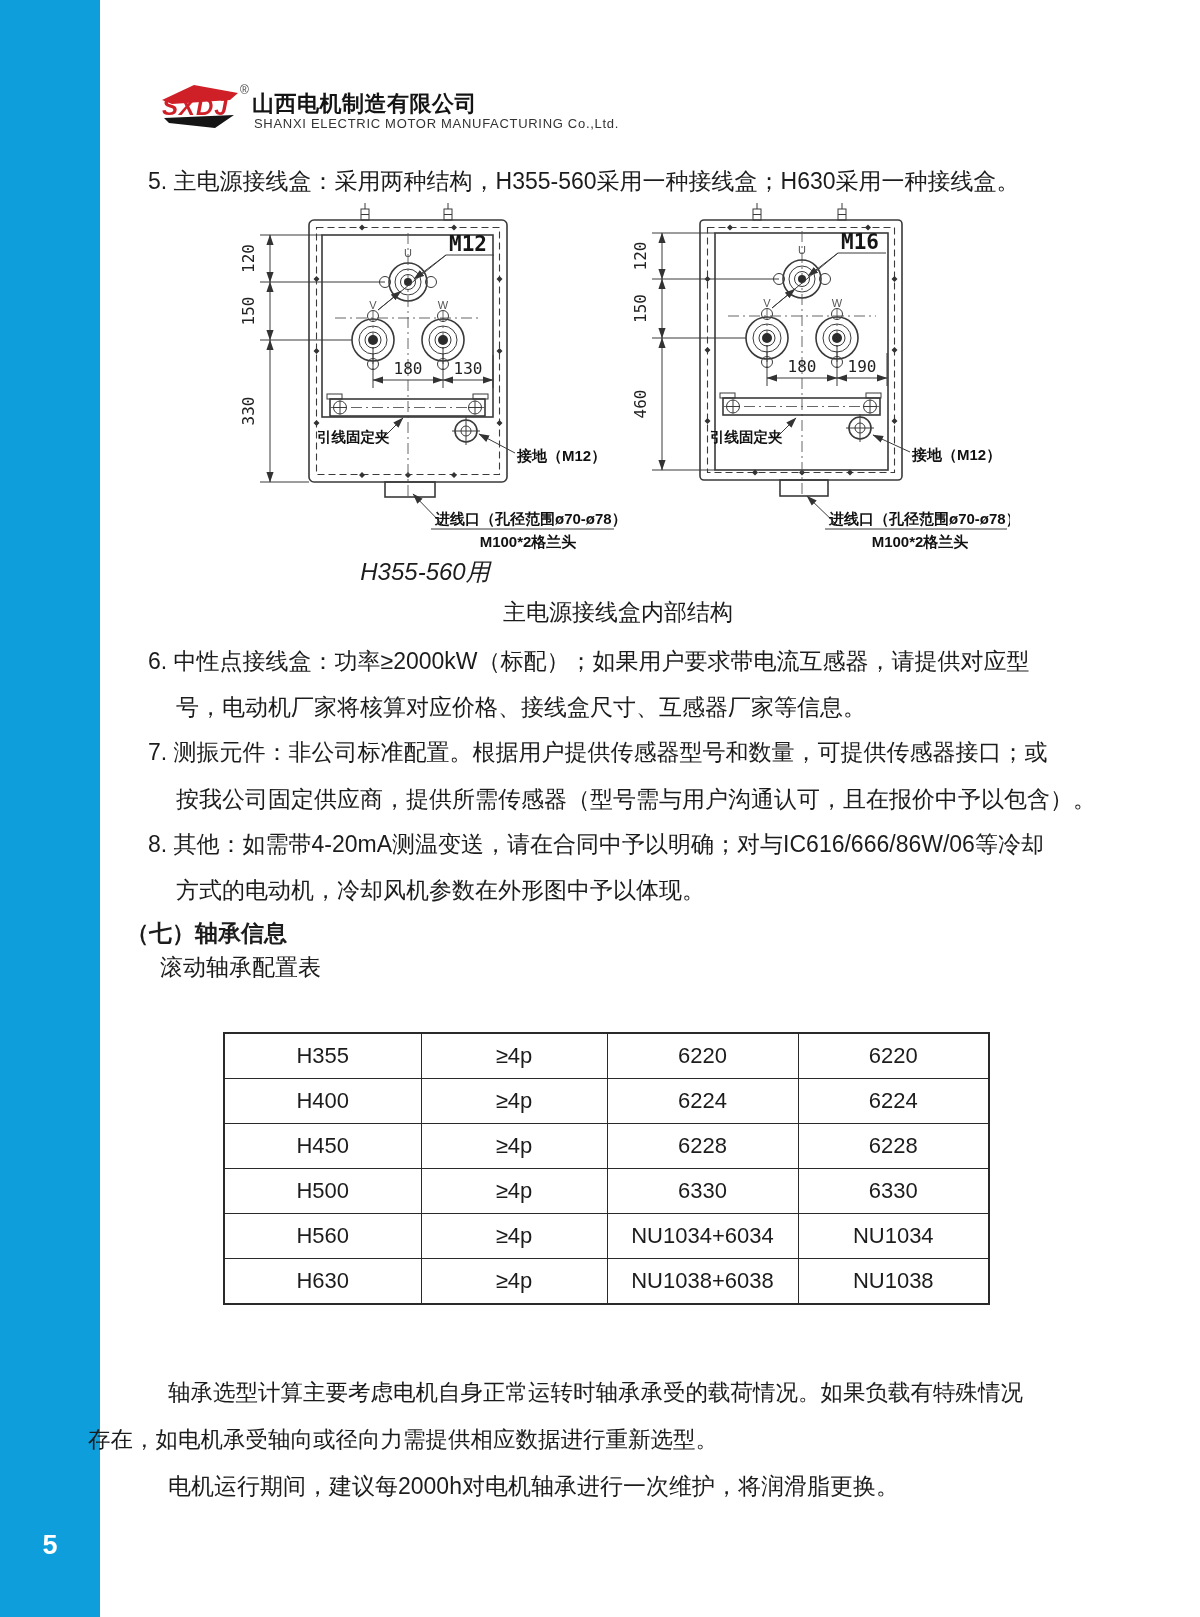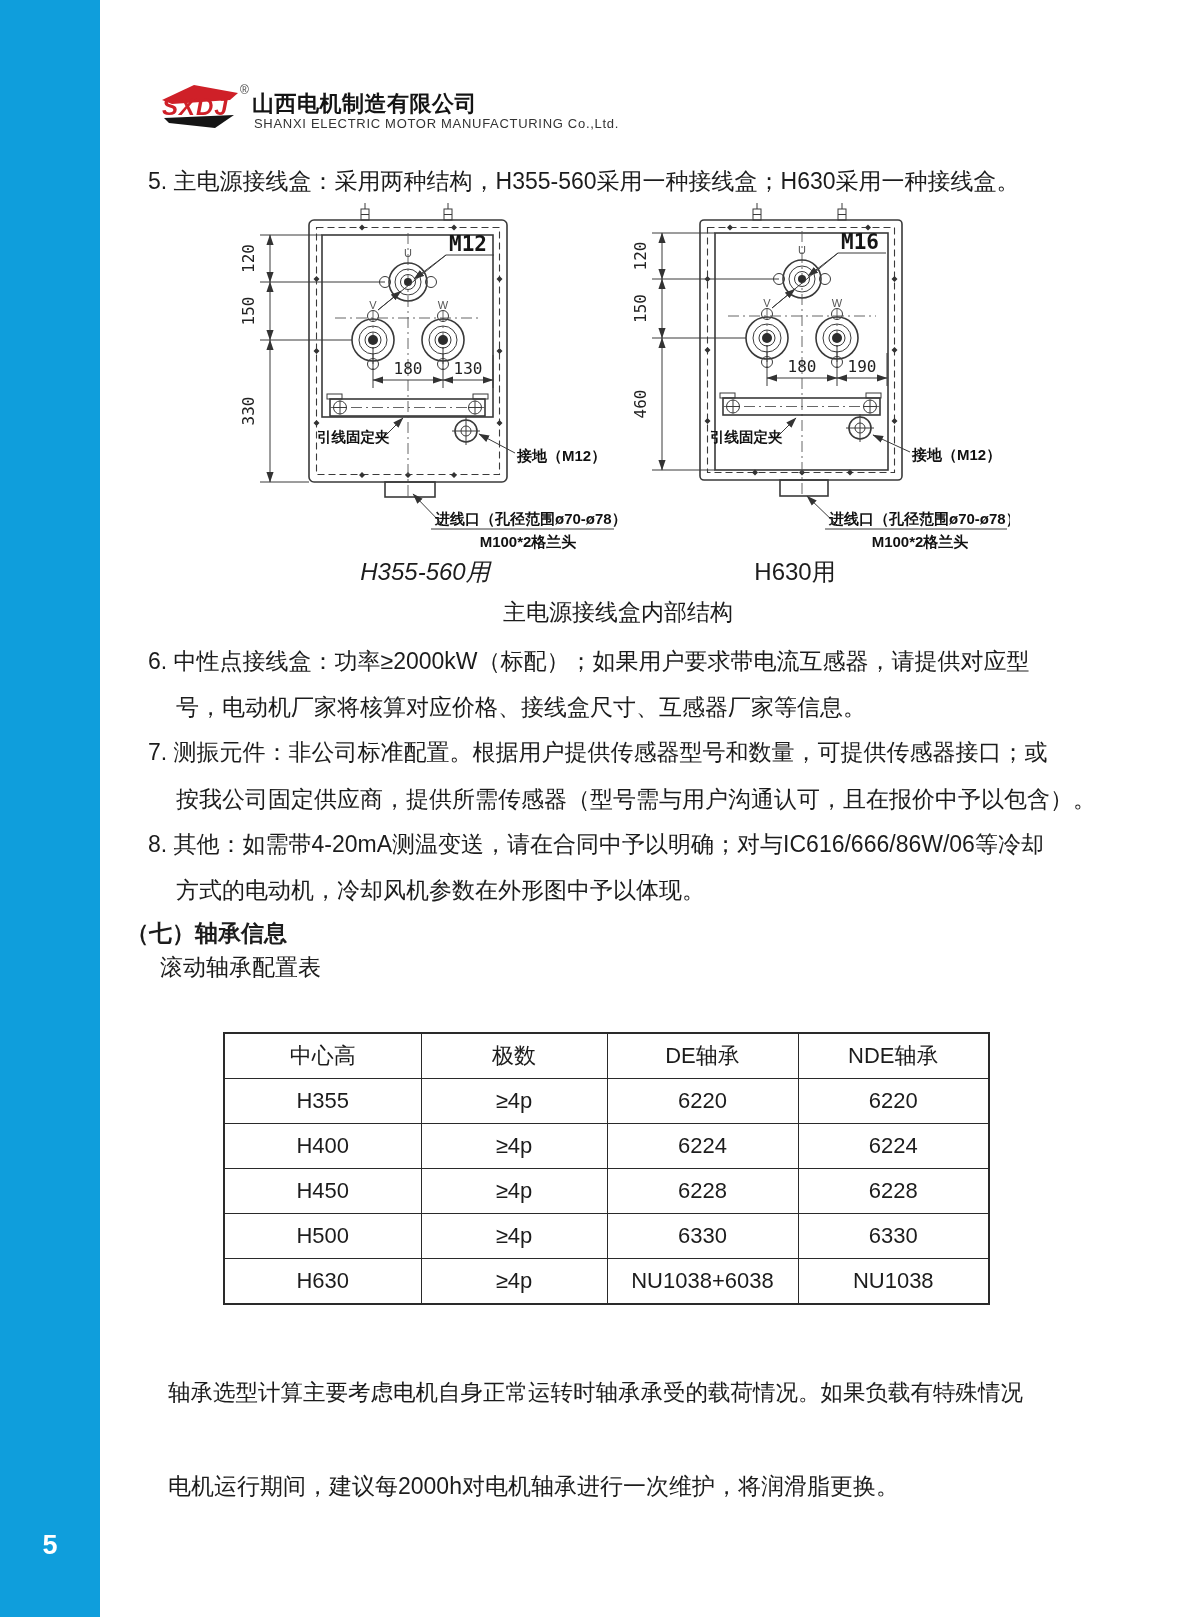--- a/index.html
+++ b/index.html
@@ -281,47 +281,40 @@
       <line x1="300" y1="257" x2="263" y2="240" class="dimln" marker-end="url(#arwR)"></line>
       <text x="302" y="265" class="clab15">接地（M12）</text>
       <line x1="227" y1="330" x2="197" y2="301" class="dimln" marker-end="url(#arwR)"></line>
       <line x1="215" y1="334" x2="397" y2="334" class="dimln"></line>
       <text x="219" y="329" class="clab15">进线口（孔径范围ø70-ø78）</text>
       <text x="310" y="352" text-anchor="middle" class="clab15">M100*2格兰头</text>
     </g>
   </svg>
 
   <div class="cap" style="left:230px; top:556px; width:390px; text-align:center;font-style:italic;">H355-560用</div>
-  <div class="cap" style="left:610px; top:556px; width:370px; text-align:center;">H630用</div>
   <div class="t" style="left:148px; top:597px; width:940px; text-align:center;">主电源接线盒内部结构</div>
 
   <div class="t" style="left:148px; top:646px;">6. 中性点接线盒：功率≥2000kW（标配）；如果用户要求带电流互感器，请提供对应型</div>
   <div class="t" style="left:176px; top:692px;">号，电动机厂家将核算对应价格、接线盒尺寸、互感器厂家等信息。</div>
   <div class="t" style="left:148px; top:737px;">7. 测振元件：非公司标准配置。根据用户提供传感器型号和数量，可提供传感器接口；或</div>
   <div class="t" style="left:176px; top:784px;">按我公司固定供应商，提供所需传感器（型号需与用户沟通认可，且在报价中予以包含）。</div>
   <div class="t" style="left:148px; top:829px;">8. 其他：如需带4-20mA测温变送，请在合同中予以明确；对与IC616/666/86W/06等冷却</div>
   <div class="t" style="left:176px; top:875px;text-align:right;">方式的电动机，冷却风机参数在外形图中予以体现。</div>
 
   <div class="t bold" style="left:126px; top:910px;margin-top:8px;">（七）轴承信息</div>
   <div class="t" style="left:160px; top:952px;">滚动轴承配置表</div>
 
   <table class="bearing">
     <colgroup>
         <col style="width:197px">
         <col style="width:186px">
         <col style="width:191px">
         <col style="width:191px">
       </colgroup>
     <tbody>
-        <tr>
-      <th>中心高</th>
-      <th>极数</th>
-      <th>DE轴承</th>
-      <th>NDE轴承</th>
-    </tr>
     <tr>
       <td>H355</td>
       <td>≥4p</td>
       <td>6220</td>
       <td>6220</td>
     </tr>
     <tr>
       <td>H400</td>
       <td>≥4p</td>
       <td>6224</td>
@@ -333,24 +326,31 @@
       <td>6228</td>
       <td>6228</td>
     </tr>
     <tr>
       <td>H500</td>
       <td>≥4p</td>
       <td>6330</td>
       <td>6330</td>
     </tr>
     <tr>
+      <td>H560</td>
+      <td>≥4p</td>
+      <td>NU1034+6034</td>
+      <td>NU1034</td>
+    </tr>
+    <tr>
       <td>H630</td>
       <td>≥4p</td>
       <td>NU1038+6038</td>
       <td>NU1038</td>
     </tr>
   </tbody>
     </table>
 
   <div class="t" style="left:168px; top:1377px; font-size:22.5px;text-align:center;">轴承选型计算主要考虑电机自身正常运转时轴承承受的载荷情况。如果负载有特殊情况</div>
+  <div class="t" style="left:88px; top:1424px; font-size:22.5px;">存在，如电机承受轴向或径向力需提供相应数据进行重新选型。</div>
   <div class="t" style="left:168px; top:1471px; font-size:23px;">电机运行期间，建议每2000h对电机轴承进行一次维护，将润滑脂更换。</div>
 
 </div>
 
 </body></html>

